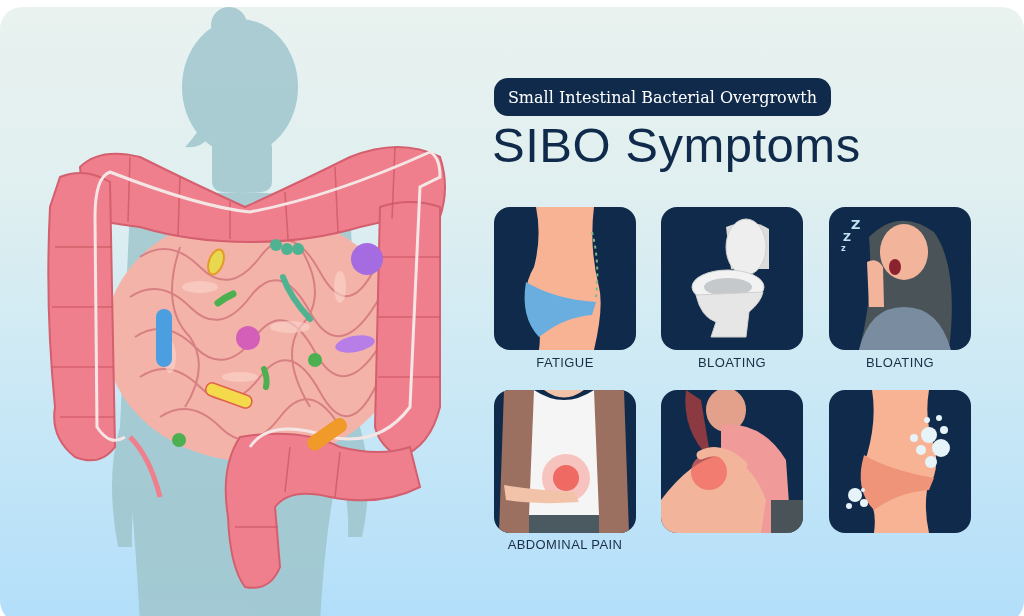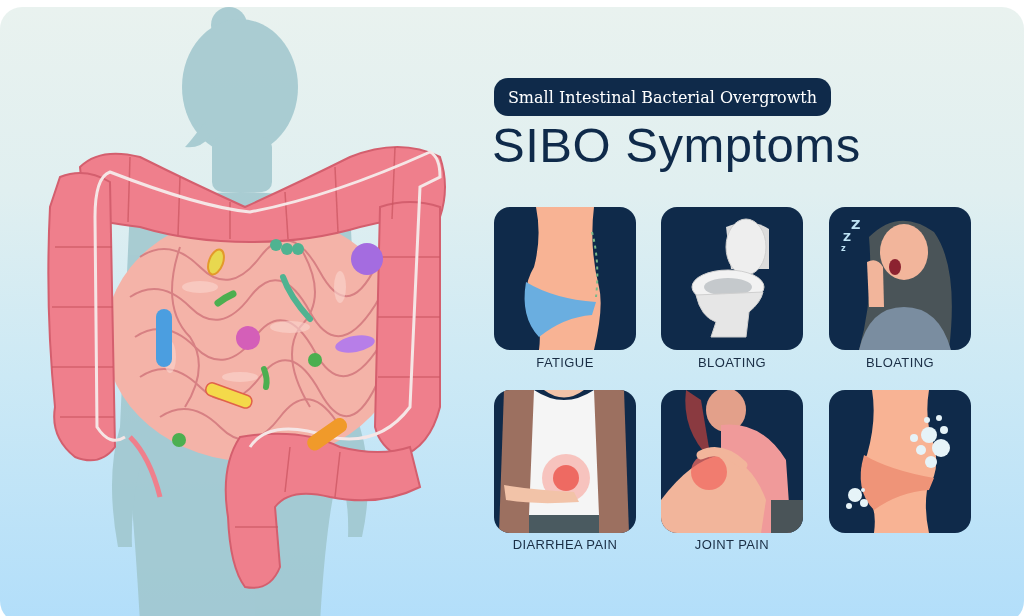--- a/index.html
+++ b/index.html
@@ -147,34 +147,33 @@
       <path d="M10 0 L40 0 L40 143 L5 143 Z" fill="#9c7060"></path>
       <path d="M100 0 L130 0 L135 143 L100 143 Z" fill="#9c7060"></path>
       <path d="M40 0 Q70 20 100 0 L105 125 L35 125 Z" fill="#f5f5f5"></path>
       <path d="M50 0 Q70 15 90 0 Z" fill="#f2c3a8"></path>
       <rect x="35" y="125" width="70" height="18" fill="#4a5a60"></rect>
       <circle cx="72" cy="88" r="24" fill="#f7b6b0" opacity="0.8"></circle>
       <circle cx="72" cy="88" r="13" fill="#ec5a52" opacity="0.85"></circle>
       <path d="M10 95 Q40 100 80 102 L85 112 Q40 115 12 110 Z" fill="#f2c3a8"></path>
     </svg>
   </div>
-  <div class="label" style="left:480px;top:530px;">DIARRHEA PAIN</div>
+  <div class="label" style="left:480px;top:530px;">ABDOMINAL PAIN</div>
 
   <div class="tile" style="left:661px;top:383px;">
     <svg viewBox="0 0 142 143">
       <path d="M25 0 Q20 40 50 70 L40 10 Z" fill="#8a3a40"></path>
       <ellipse cx="65" cy="20" rx="20" ry="22" fill="#e3a08a"></ellipse>
       <path d="M60 35 Q100 30 125 70 L130 143 L90 143 Q75 90 60 60 Z" fill="#f09a9a"></path>
       <path d="M0 143 L0 110 Q30 70 60 65 Q90 70 105 110 L100 143 Z" fill="#f2b59b"></path>
       <circle cx="48" cy="82" r="18" fill="#f06a60" opacity="0.75"></circle>
       <path d="M40 65 Q60 55 82 75" stroke="#f2b59b" stroke-width="9" fill="none" stroke-linecap="round"></path>
       <path d="M110 110 L142 110 L142 143 L110 143 Z" fill="#4a5458"></path>
     </svg>
   </div>
-  <div class="label" style="left:647px;top:530px;">JOINT PAIN</div>
 
   <div class="tile" style="left:829px;top:383px;">
     <svg viewBox="0 0 142 143">
       <path d="M43 0 L100 0 Q95 30 105 55 Q112 80 98 100 Q95 120 100 143 L45 143 Q48 120 40 110 Q25 85 38 65 Q48 30 43 0 Z" fill="#f8b394"></path>
       <path d="M35 65 Q60 80 105 88 L100 100 Q70 102 45 120 Q25 100 35 65 Z" fill="#ef9478"></path>
       <g fill="#e6f3f8">
         <circle cx="100" cy="45" r="8"></circle>
           <circle cx="112" cy="58" r="9"></circle>
           <circle cx="92" cy="60" r="5"></circle>
         <circle cx="102" cy="72" r="6"></circle>

